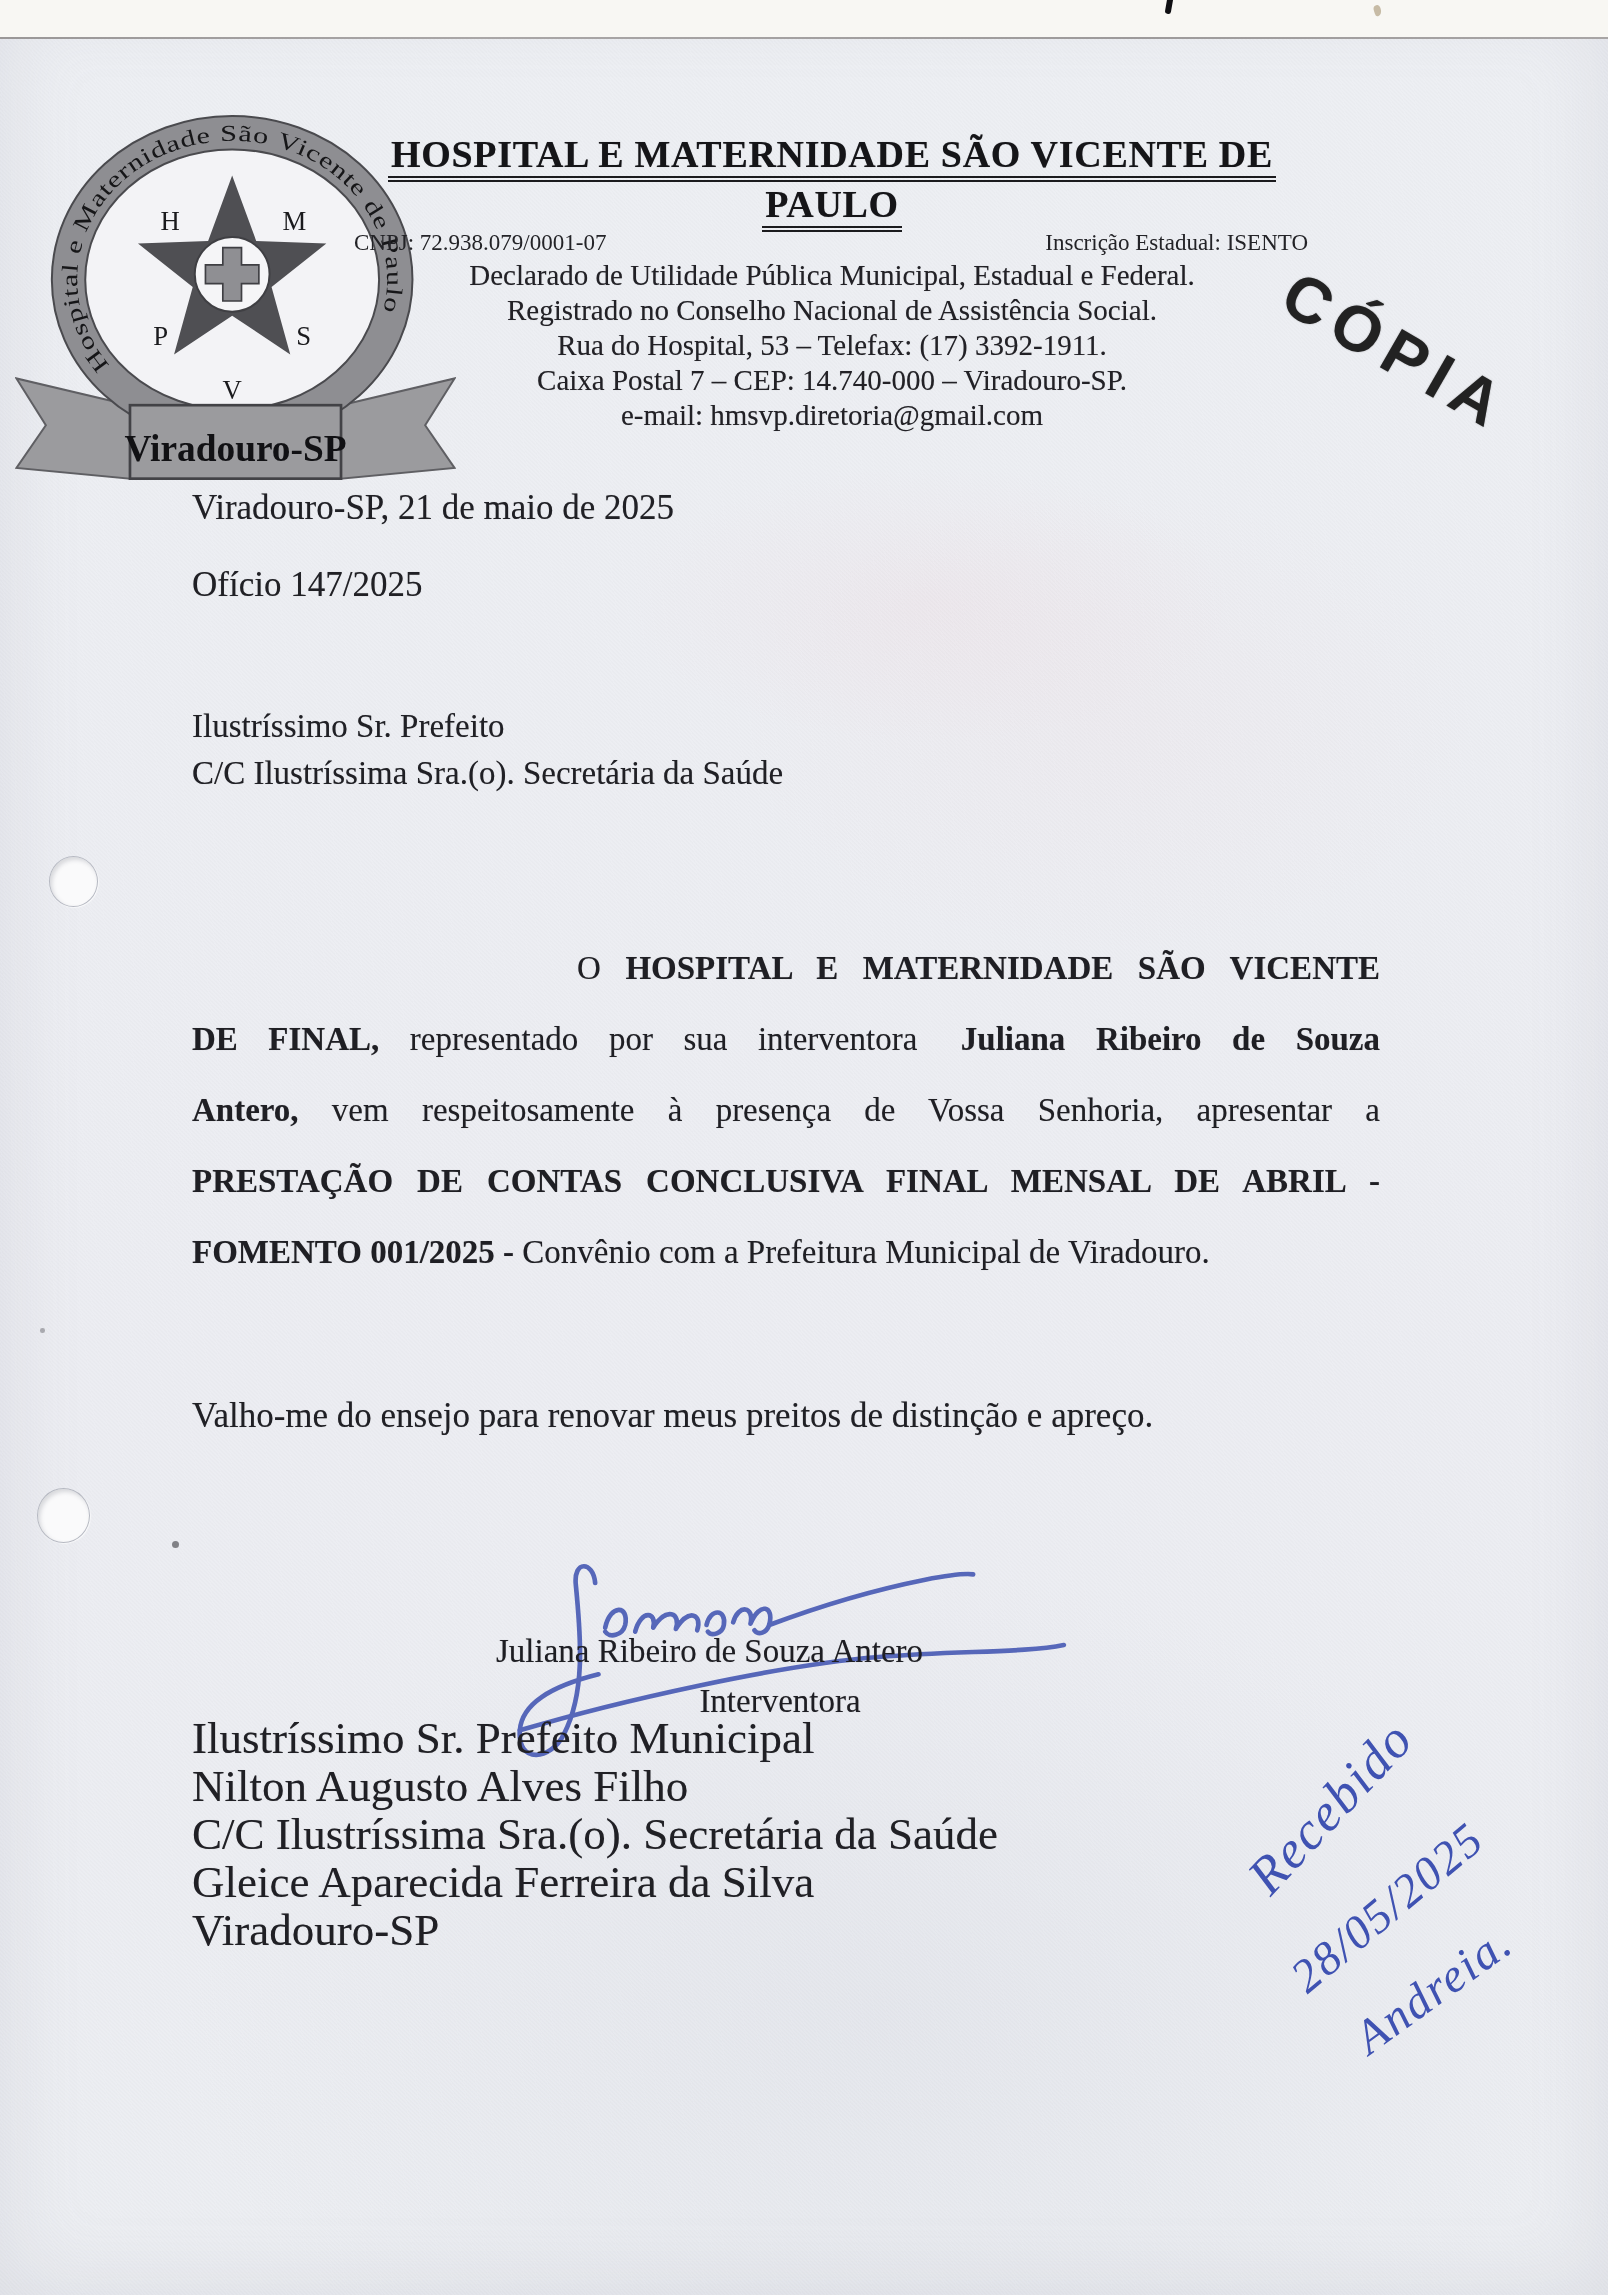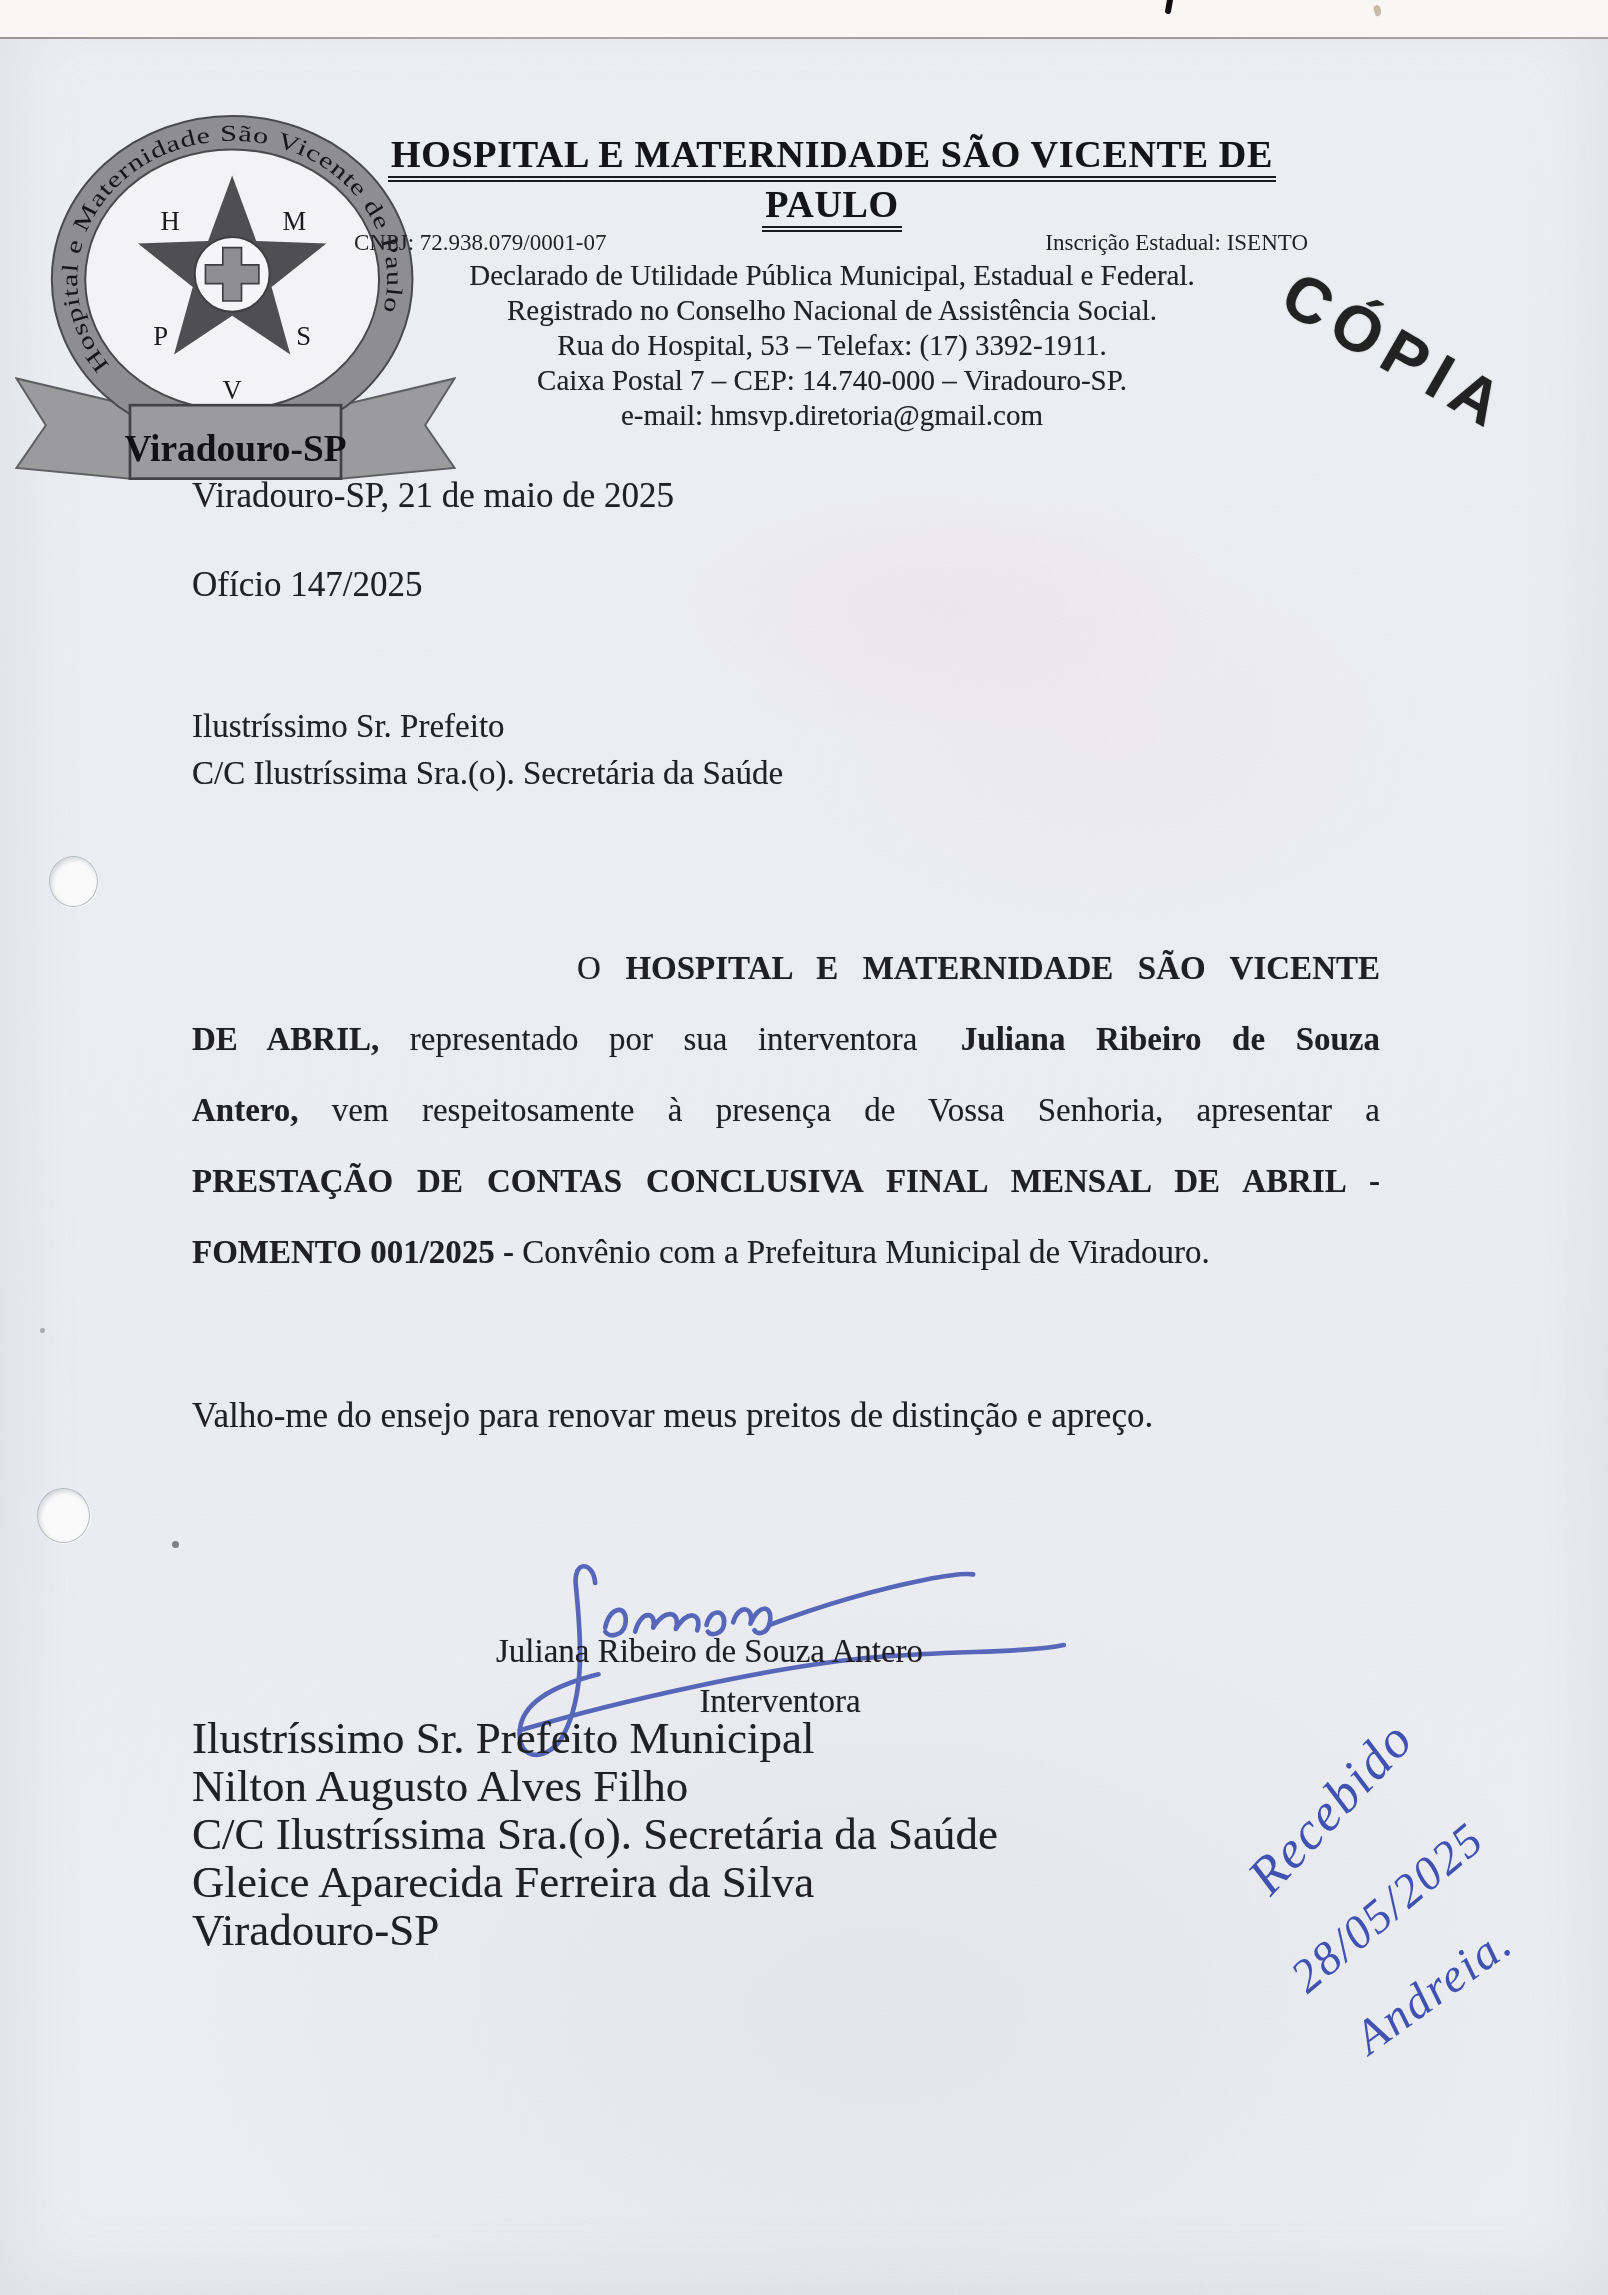--- a/index.html
+++ b/index.html
@@ -42,21 +42,21 @@
 
   
   .stamp{
     position:absolute;left:1396px;top:351px;transform:translate(-50%,-50%) rotate(30deg);
     font-family:"Liberation Sans","DejaVu Sans",sans-serif;font-weight:700;font-size:64px;letter-spacing:9.4px;
     color:#222;white-space:nowrap;text-shadow:0 0 1.3px rgba(30,30,30,.5);
   }
 
   
   .line{position:absolute;left:192px;font-size:35px;color:#202025;text-shadow:0 0 0.7px rgba(25,25,30,.35);white-space:nowrap;}
-  .date-line{top:476px;}
+  .date-line{top:488px;}
   .ref-line{top:565px;}
   #addr-top{position:absolute;left:192px;top:703px;font-size:33px;line-height:47px;color:#202025;text-shadow:0 0 0.7px rgba(25,25,30,.35);}
 
   #body-lines{position:absolute;left:192px;top:933px;width:1188px;font-size:33px;color:#1f1f24;text-shadow:0 0 0.7px rgba(25,25,30,.35);}
   .body-line{height:71px;line-height:71px;text-align:justify;text-align-last:justify;}
   .body-line.indent{padding-left:385px;}
   .body-line.end{text-align-last:left;}
 
   .closing{top:1396px;}
 
@@ -136,21 +136,21 @@
   <div class="stamp" style="color: rgb(34, 34, 34);">CÓPIA</div>
 
   <div class="line date-line">Viradouro-SP, 21 de maio de 2025</div>
   <div class="line ref-line">Ofício 147/2025</div>
   <div id="addr-top">
       <div>Ilustríssimo Sr. Prefeito</div>
       <div>C/C Ilustríssima Sra.(o). Secretária da Saúde</div>
     </div>
   <div id="body-lines">
       <div class="body-line indent"><span>O </span><span style="font-weight: 700;">HOSPITAL E MATERNIDADE SÃO VICENTE</span></div>
-      <div class="body-line"><span style="font-weight: 700;">DE ABRIL,</span><span> representado por sua interventora </span><span style="font-weight: 700; margin-left: 13px;">Juliana Ribeiro de Souza</span></div>
+      <div class="body-line"><span style="font-weight: 700;">DE FINAL,</span><span> representado por sua interventora </span><span style="font-weight: 700; margin-left: 13px;">Juliana Ribeiro de Souza</span></div>
       <div class="body-line"><span style="font-weight: 700;">Antero,</span><span> vem respeitosamente à presença de Vossa Senhoria, apresentar a</span></div>
       <div class="body-line"><span style="font-weight: 700;">PRESTAÇÃO DE CONTAS CONCLUSIVA FINAL MENSAL DE ABRIL -</span></div>
       <div class="body-line end"><span style="font-weight: 700;">FOMENTO 001/2025 - </span><span>Convênio com a Prefeitura Municipal de Viradouro.</span></div>
     </div>
   <div class="line closing">Valho-me do ensejo para renovar meus preitos de distinção e apreço.</div>
 
   <svg class="signature-svg" viewBox="0 0 900 330">
     <g fill="none" stroke-width="7" stroke-linecap="round" stroke-linejoin="round" opacity="0.92" class="sig-ink">
       <path class="sig-stroke" d="M 145,45 C 142,12 112,10 116,48 C 124,130 130,210 98,272 C 78,312 28,316 32,266 C 35,226 78,200 150,182" stroke="#4a5cb5"></path>
       <path class="sig-stroke" d="M 160,112 C 168,76 196,78 190,108 C 186,124 166,128 160,118" stroke="#4a5cb5"></path>

